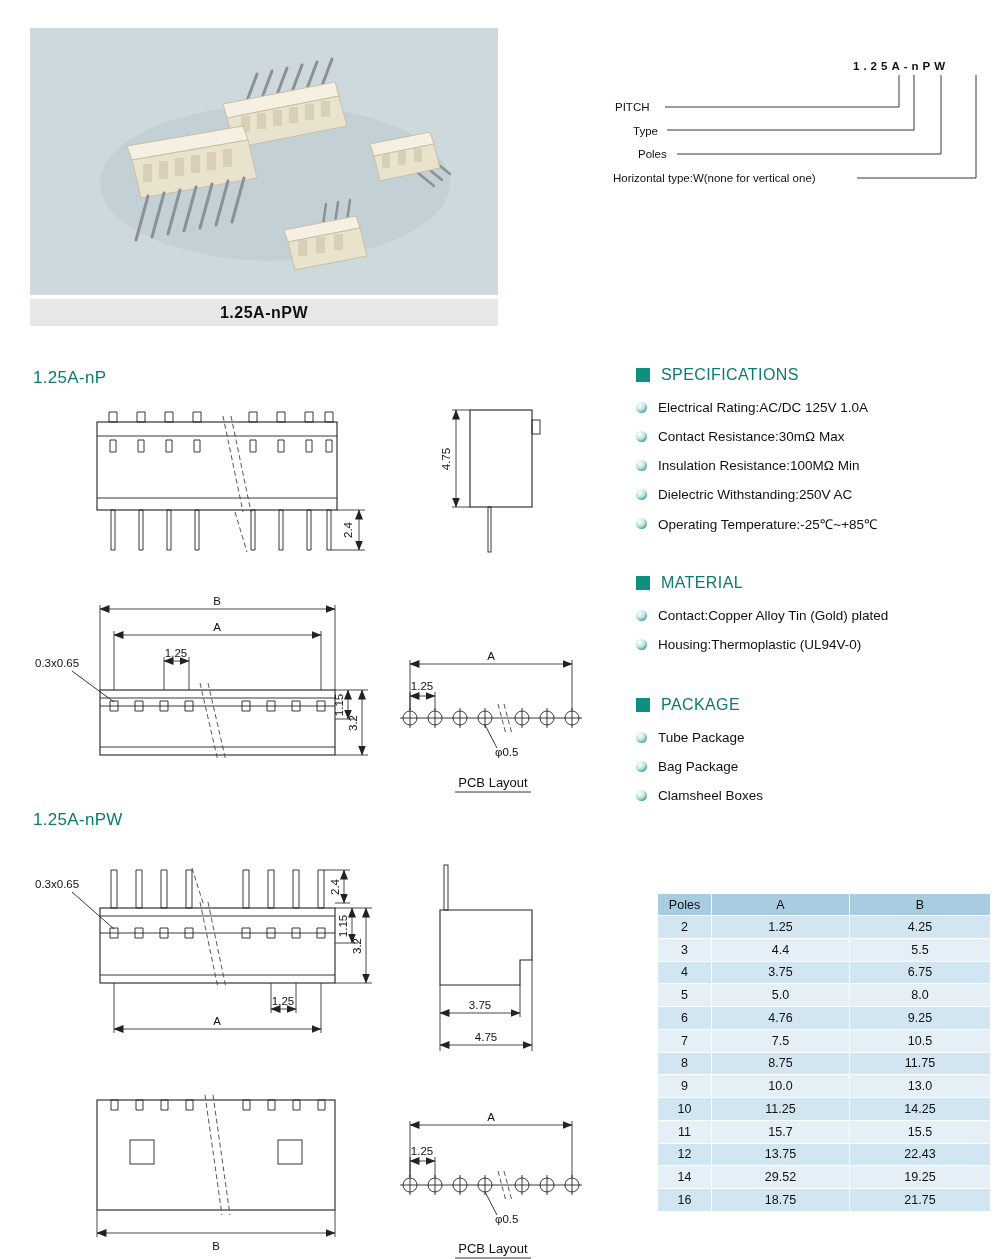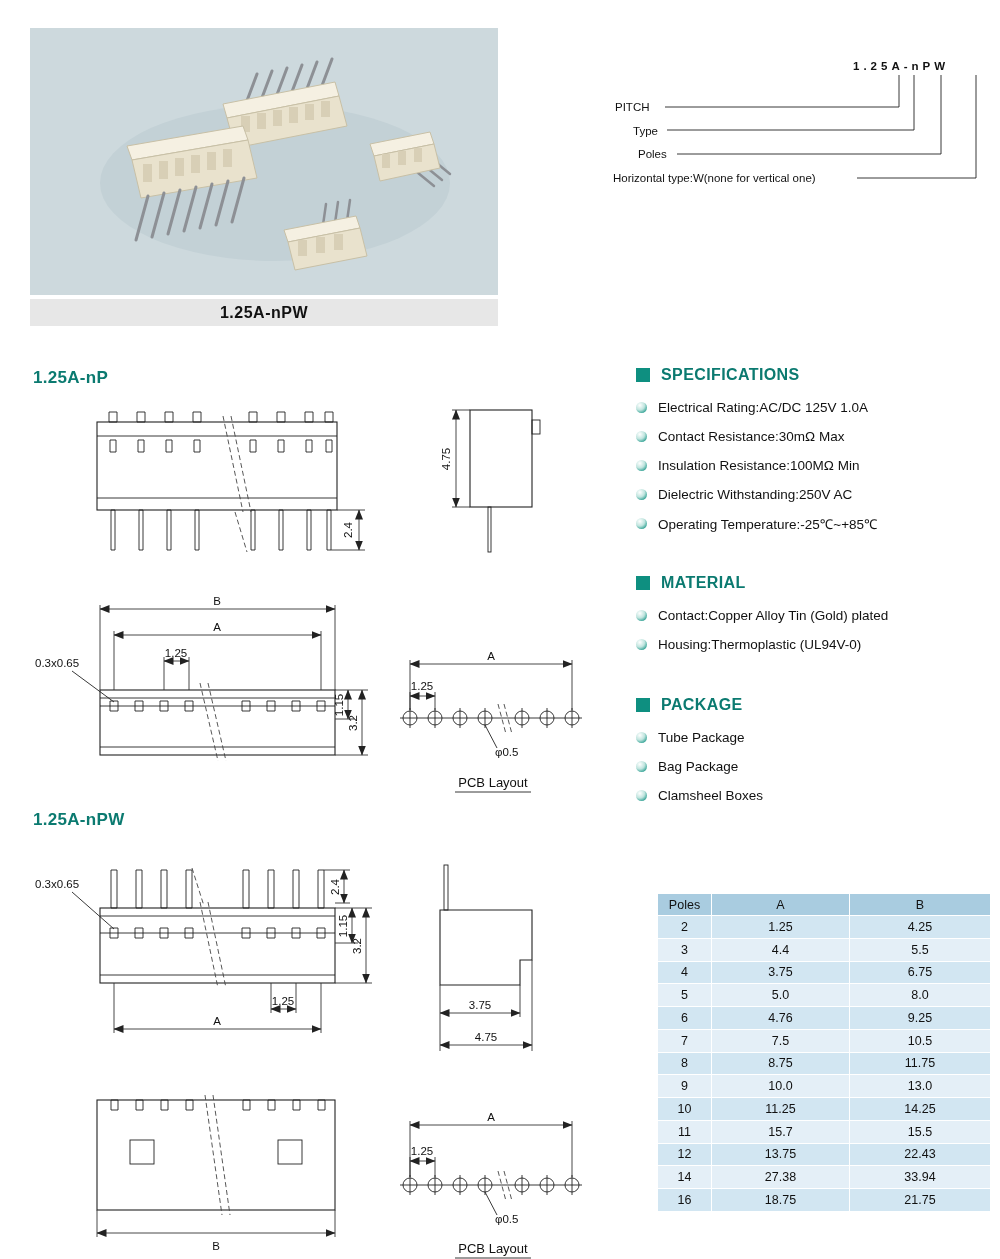--- a/index.html
+++ b/index.html
@@ -1,23 +1,23 @@
 <!DOCTYPE html>
 <html><head>
 <meta charset="utf-8">
 <style>
   *{margin:0;padding:0;box-sizing:border-box}
   body{background:#fff;font-family:"Liberation Sans",sans-serif;color:#111}
   #page{position:relative;width:1000px;height:1259px;background:#fff;overflow:hidden}
   .abs{position:absolute}
-  .sec-title{font-size:17px;font-weight:bold;color:#0b7a70;letter-spacing:.3px}
+  .sec-title{font-size:17px;font-weight:normal;color:#0b7a70;letter-spacing:.3px}
   .blk{width:370px}
   .blk-head{display:flex;align-items:center;gap:11px;margin-bottom:9px}
   .blk-head .sq{width:14px;height:14px;background:#0e8f80;flex:0 0 14px}
-  .blk-head .t{font-size:16px;font-weight:bold;color:#0b7a70;letter-spacing:.4px}
+  .blk-head .t{font-size:16px;font-weight:normal;color:#0b7a70;letter-spacing:.4px}
   .blk-item{display:flex;align-items:center;gap:11px;height:29px;font-size:13.5px}
   .ball{width:11px;height:11px;border-radius:50%;flex:0 0 11px;
     background:radial-gradient(circle at 35% 30%,#ffffff 0%,#bfe4de 45%,#2ea092 80%,#157f73 100%);}
   .photo-panel{left:30px;top:28px;width:468px}
   .photo-caption{height:27px;background:#e7e7e7;display:flex;align-items:center;justify-content:center;
     font-weight:bold;font-size:16px;letter-spacing:.5px}
   table.poles{border-collapse:collapse;width:333px;font-size:12.5px;table-layout:fixed}
   table.poles th,table.poles td{border:1px solid #fff;text-align:center;font-weight:normal;padding:0}
   table.poles th{height:22px;background:#a9cce0}
   table.poles td{height:22.75px}
@@ -440,22 +440,22 @@
           <td>15.7</td>
           <td>15.5</td>
         </tr>
       <tr>
           <td>12</td>
           <td>13.75</td>
           <td>22.43</td>
         </tr>
       <tr>
           <td>14</td>
-          <td>27.38</td>
-          <td>33.94</td>
+          <td>29.52</td>
+          <td>19.25</td>
         </tr>
       <tr>
           <td>16</td>
           <td>18.75</td>
           <td>21.75</td>
         </tr>
     </tbody>
   </table>
 
 </div>

